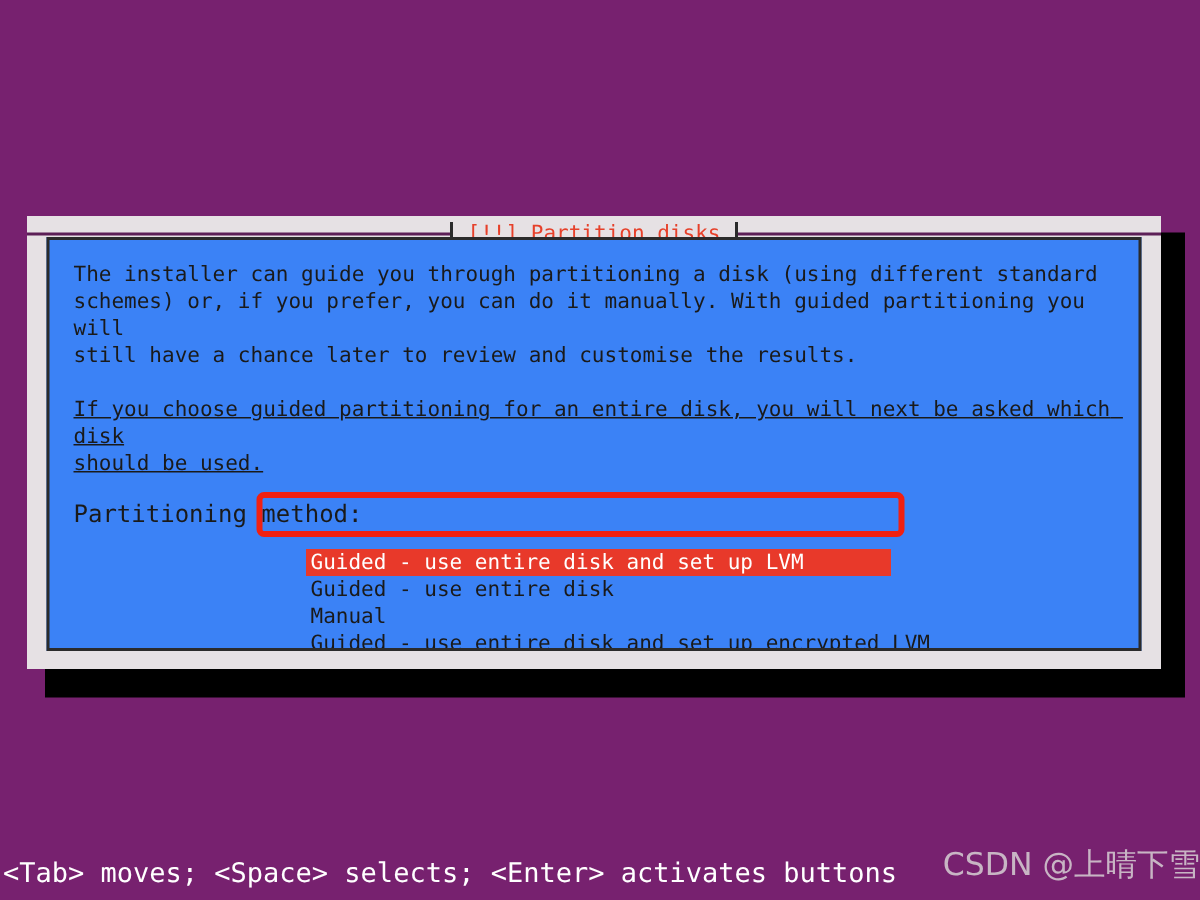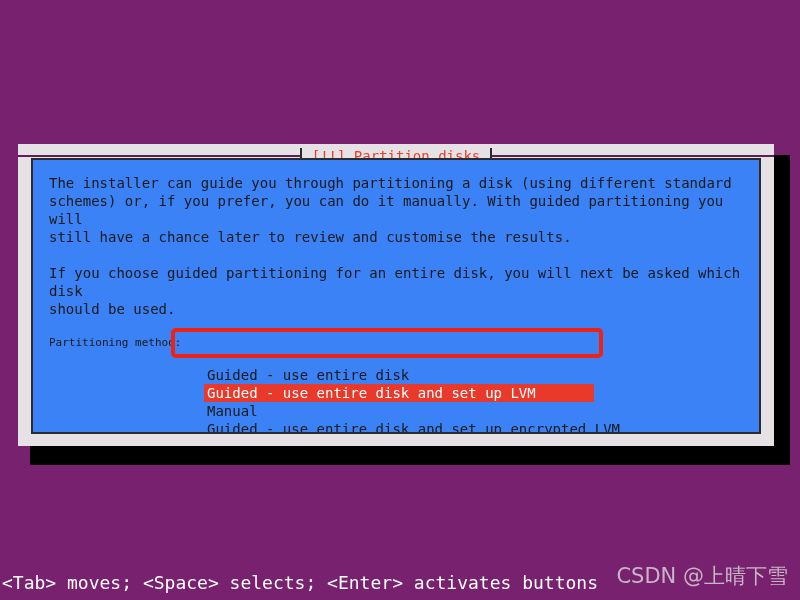--- a/index.html
+++ b/index.html
@@ -96,25 +96,25 @@
     box-sizing: border-box;
   }
 
   .para {
     color: #1a1a1a;
     font-size: 14px;
     line-height: 18px;
     white-space: pre-wrap;
     margin: 0 0 18px 0;
   }
-  .para.tight { margin-bottom: 16px; }
+  .para.tight { margin-bottom: 16px; text-decoration: underline; }
 
   .method-label {
     color: #1a1a1a;
-    font-size: 11px;
+    font-size: 16px;
     line-height: 18px;
     margin: 0 0 14px 0;
     white-space: pre;
   }
 
   
   .menu {
     position: relative;
     margin-left: 155px;
   }
@@ -156,21 +156,21 @@
     font-size: 18px;
     line-height: 18px;
     white-space: pre;
     padding-left: 2px;
     box-sizing: border-box;
   }
 
   
   .watermark {
     position: absolute;
-    right: 12px;
+    right: 0;
     bottom: 12px;
     color: #cfc2cc;
     opacity: 0.92;
     font-family: "DejaVu Sans", "Liberation Sans", sans-serif;
     font-size: 21px;
     line-height: 24px;
     white-space: pre;
   }
 </style>
 </head>
@@ -196,22 +196,22 @@
         <p class="para">The installer can guide you through partitioning a disk (using different standard
 schemes) or, if you prefer, you can do it manually. With guided partitioning you will
 still have a chance later to review and customise the results.</p>
 
         <p class="para tight">If you choose guided partitioning for an entire disk, you will next be asked which disk
 should be used.</p>
 
         <p class="method-label">Partitioning method:</p>
 
         <div class="menu">
+          <div class="menu-item selected">Guided - use entire disk and set up LVM</div>
           <div class="menu-item">Guided - use entire disk</div>
-          <div class="menu-item selected">Guided - use entire disk and set up LVM</div>
           <div class="menu-item">Manual</div>
           <div class="menu-item">Guided - use entire disk and set up encrypted LVM</div>
         </div>
 
       </div>
     </div>
   </div>
 
   <div class="annotation-box"></div>
 

